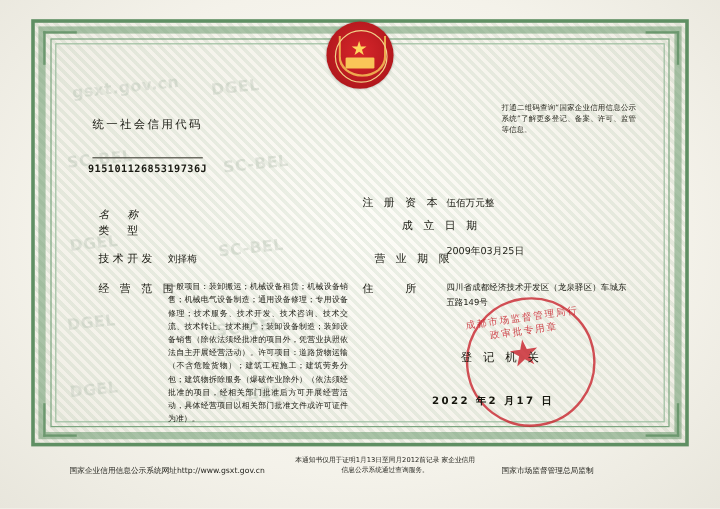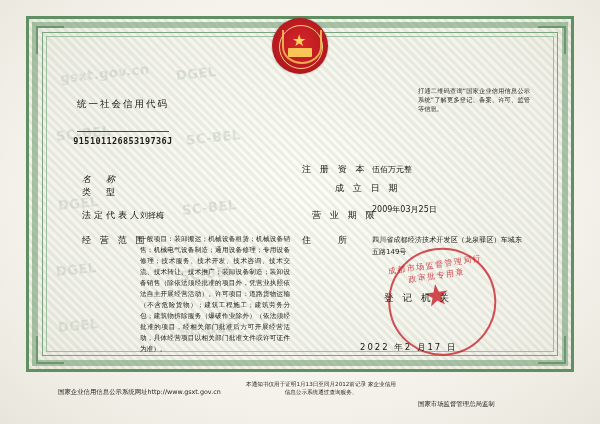--- a/index.html
+++ b/index.html
@@ -254,45 +254,46 @@
   
   .reg-auth {
     position: absolute;
     left: 384px; top: 292px;
     font-size: 9.5px;
     letter-spacing: 3px;
     color: #17170f;
   }
   .issue-date {
     position: absolute;
-    left: 360px; top: 342px;
+    left: 360px; top: 329px;
     font-size: 8.5px;
     letter-spacing: 2px;
     color: #17170f;
+    font-weight: bold;
   }
 
   
   .footer-left {
     position: absolute;
     left: 58px; top: 388px;
     font-size: 6.4px;
     color: #262620;
   }
   .footer-center {
     position: absolute;
     left: 246px; top: 380px;
     width: 150px;
     text-align: center;
     font-size: 5.6px;
     line-height: 8px;
     color: #262620;
   }
   .footer-right {
     position: absolute;
-    left: 418px; top: 400px;
+    left: 418px; top: 388px;
     font-size: 6.4px;
     color: #262620;
   }
 </style>
 </head>
 <body>
 
 <div id="license">
   <div class="paper"></div>
 
@@ -331,21 +332,21 @@
     <div class="lbl">统一社会信用代码</div>
     <div class="val">91510112685319736J</div>
   </div>
 
   <div class="vnote">打通二维码查询“国家企业信用信息公示系统”了解更多登记、备案、许可、监管等信息。</div>
 
   <div class="field-label" style="left:82px;  top:173px;font-style:italic;">名　称</div>
 
   <div class="field-label" style="left:82px;  top:186px;">类　型</div>
 
-  <div class="field-label" style="left:82px;  top:209px;">法定代表人</div>
+  <div class="field-label" style="left:82px;  top:209px;">技术开发</div>
   <div class="field-value" style="left:140px; top:210px;">刘择梅</div>
 
   <div class="field-label" style="left:82px;  top:234px;">经 营 范 围</div>
   <div class="para" style="left:140px; top:234px; width:150px;">一般项目：装卸搬运；机械设备租赁；机械设备销售；机械电气设备制造；通用设备修理；专用设备修理；技术服务、技术开发、技术咨询、技术交流、技术转让、技术推广；装卸设备制造；装卸设备销售（除依法须经批准的项目外，凭营业执照依法自主开展经营活动）。许可项目：道路货物运输（不含危险货物）；建筑工程施工；建筑劳务分包；建筑物拆除服务（爆破作业除外）（依法须经批准的项目，经相关部门批准后方可开展经营活动，具体经营项目以相关部门批准文件或许可证件为准）。</div>
 
   <div class="field-label" style="left:302px; top:163px;">注 册 资 本</div>
   <div class="field-value" style="left:372px; top:164px;">伍佰万元整</div>
 
   <div class="field-label" style="left:302px; top:182px;margin-left:33px;">成 立 日 期</div>
   <div class="field-value" style="left:372px; top:187px;margin-top:17px;">2009年03月25日</div>

